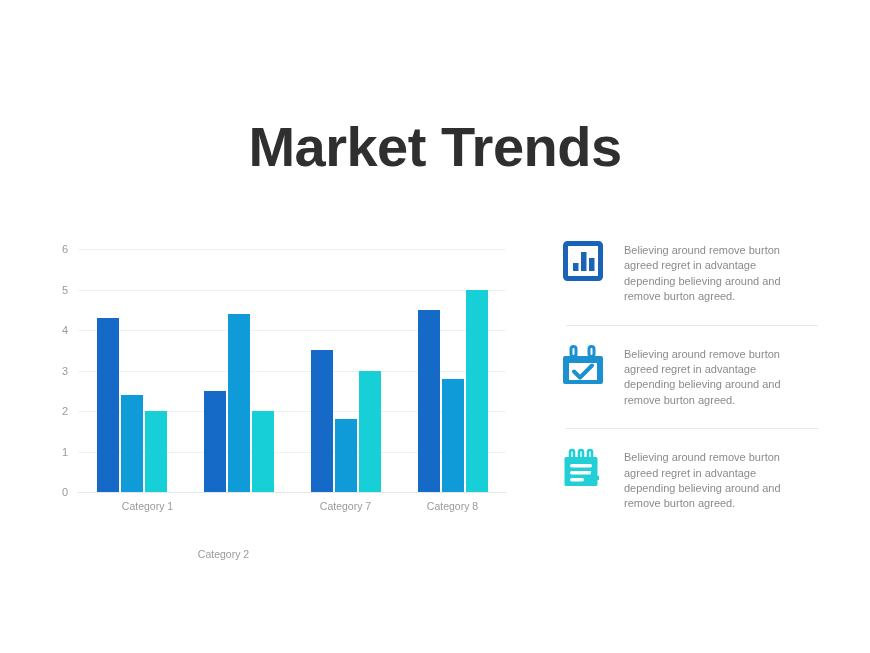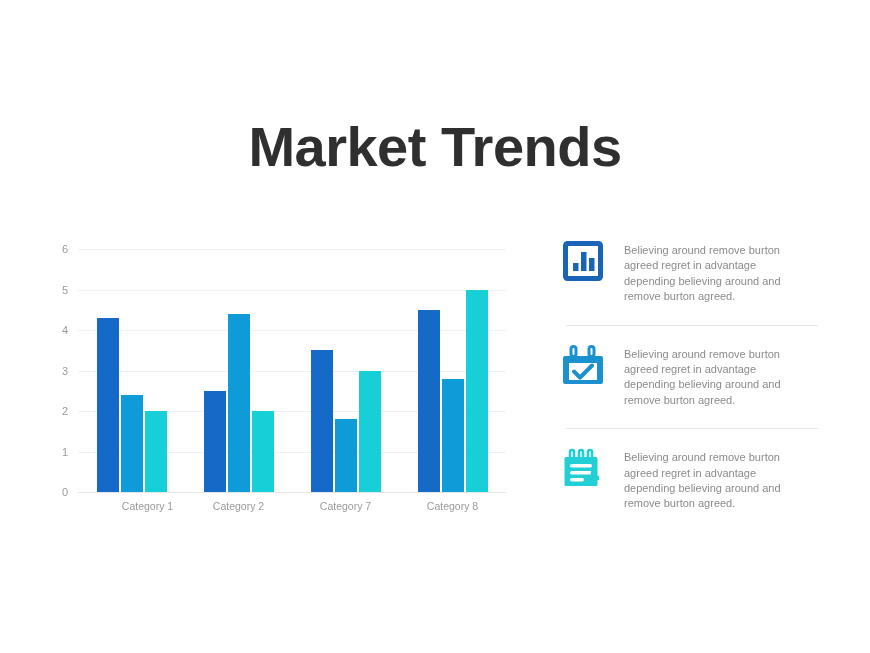--- a/index.html
+++ b/index.html
@@ -187,21 +187,21 @@
         </div>
         <div class="bar-group" style="left: 321px; width: 107px;">
           <div class="bar" title="Series 1 — Category 4: 4.5" style="height: 182.25px; background: rgb(21, 105, 199);"></div>
           <div class="bar" title="Series 2 — Category 4: 2.8" style="height: 113.4px; background: rgb(15, 155, 216);"></div>
           <div class="bar" title="Series 3 — Category 4: 5" style="height: 202.5px; background: rgb(23, 207, 214);"></div>
         </div>
       </div>
   </div>
   <div id="cat-labels-layer">
       <div class="cat-label" style="left: 44px; width: 107px;">Category 1</div>
-      <div class="cat-label" style="left: 135px; width: 107px;">Category 2</div>
+      <div class="cat-label" style="left: 120px; width: 107px; margin-top: 48px;">Category 2</div>
       <div class="cat-label" style="left: 242px; width: 107px;">Category 7</div>
       <div class="cat-label" style="left: 349px; width: 107px;">Category 8</div>
     </div>
 </div>
 
 <div id="feature-panel">
     <div class="feature-item">
       <div class="feature-icon">
         <svg width="40" height="40" viewBox="0 0 40 40">
           <rect x="2.5" y="2.5" width="35" height="35" rx="2" fill="none" stroke="#1a64b8" stroke-width="5"></rect>

